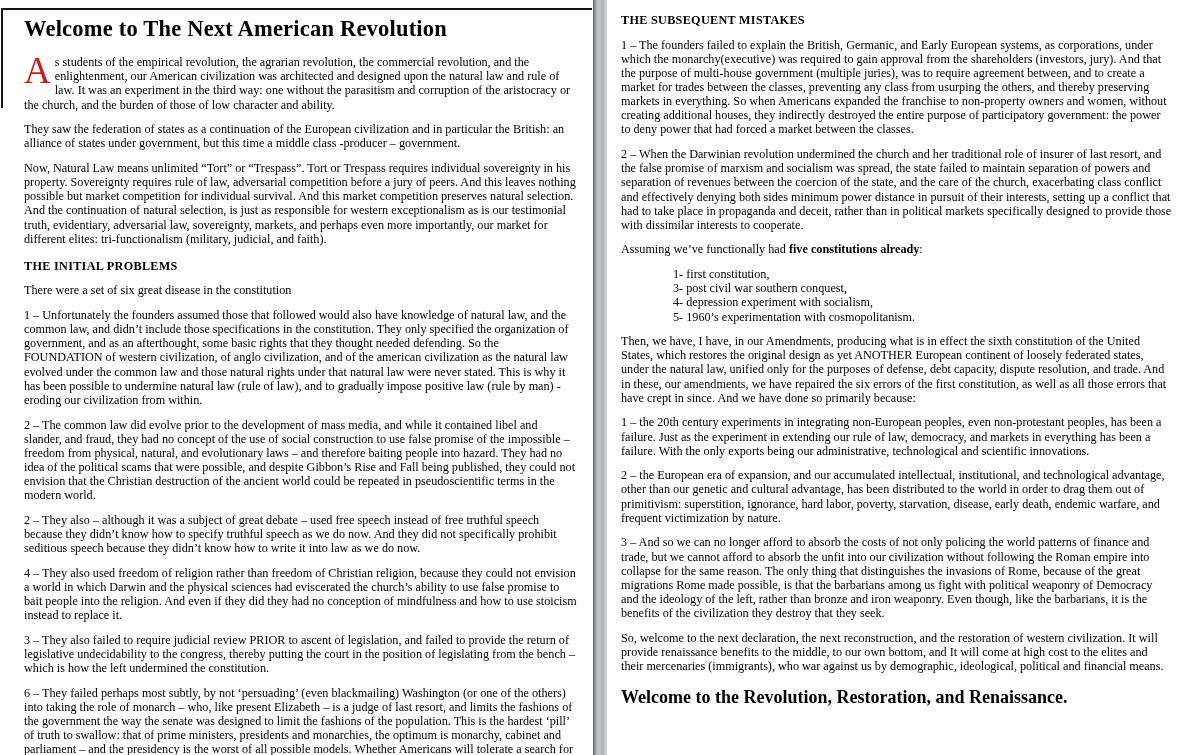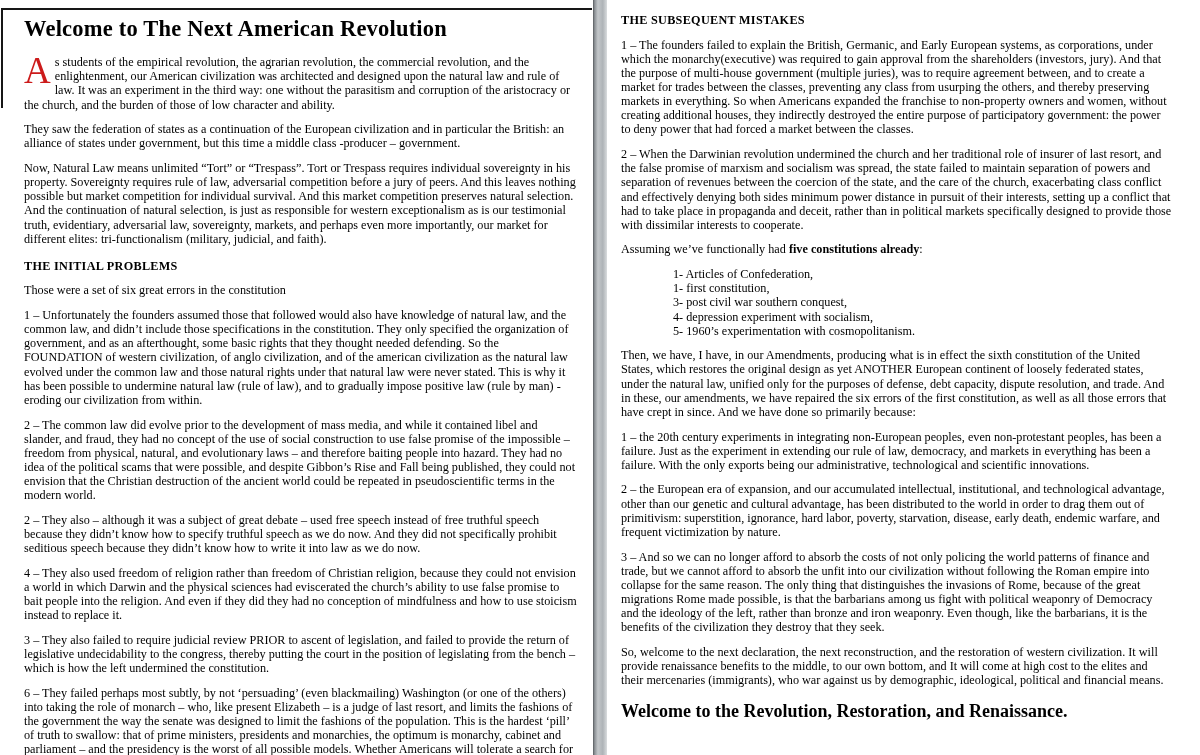--- a/index.html
+++ b/index.html
@@ -33,21 +33,21 @@
 
     <h1 class="doc-title">Welcome to The Next American Revolution</h1>
 
     <p><span class="dropcap">A</span><span>s students of the empirical revolution, the agrarian revolution, the commercial revolution, and the enlightenment, our American civilization was architected and designed upon the natural law and rule of law. It was an experiment in the third way: one without the parasitism and corruption of the aristocracy or the church, and the burden of those of low character and ability.</span></p>
 
     <p>They saw the federation of states as a continuation of the European civilization and in particular the British: an alliance of states under government, but this time a middle class -producer – government.</p>
     <p>Now, Natural Law means unlimited “Tort” or “Trespass”. Tort or Trespass requires individual sovereignty in his property. Sovereignty requires rule of law, adversarial competition before a jury of peers. And this leaves nothing possible but market competition for individual survival. And this market competition preserves natural selection. And the continuation of natural selection, is just as responsible for western exceptionalism as is our testimonial truth, evidentiary, adversarial law, sovereignty, markets, and perhaps even more importantly, our market for different elites: tri-functionalism (military, judicial, and faith).</p>
 
     <div class="section-heading">THE INITIAL PROBLEMS</div>
 
-    <p>Those were a set of six great errors in the constitution</p>
+    <p>There were a set of six great disease in the constitution</p>
 
     <p>1 – Unfortunately the founders assumed those that followed would also have knowledge of natural law, and the common law, and didn’t include those specifications in the constitution. They only specified the organization of government, and as an afterthought, some basic rights that they thought needed defending. So the FOUNDATION of western civilization, of anglo civilization, and of the american civilization as the natural law evolved under the common law and those natural rights under that natural law were never stated. This is why it has been possible to undermine natural law (rule of law), and to gradually impose positive law (rule by man) -eroding our civilization from within.</p>
     <p>2 – The common law did evolve prior to the development of mass media, and while it contained libel and slander, and fraud, they had no concept of the use of social construction to use false promise of the impossible – freedom from physical, natural, and evolutionary laws – and therefore baiting people into hazard. They had no idea of the political scams that were possible, and despite Gibbon’s Rise and Fall being published, they could not envision that the Christian destruction of the ancient world could be repeated in pseudoscientific terms in the modern world.</p>
     <p>2 – They also – although it was a subject of great debate – used free speech instead of free truthful speech because they didn’t know how to specify truthful speech as we do now. And they did not specifically prohibit seditious speech because they didn’t know how to write it into law as we do now.</p>
     <p>4 – They also used freedom of religion rather than freedom of Christian religion, because they could not envision a world in which Darwin and the physical sciences had eviscerated the church’s ability to use false promise to bait people into the religion. And even if they did they had no conception of mindfulness and how to use stoicism instead to replace it.</p>
     <p>3 – They also failed to require judicial review PRIOR to ascent of legislation, and failed to provide the return of legislative undecidability to the congress, thereby putting the court in the position of legislating from the bench – which is how the left undermined the constitution.</p>
     <p>6 – They failed perhaps most subtly, by not ‘persuading’ (even blackmailing) Washington (or one of the others) into taking the role of monarch – who, like present Elizabeth – is a judge of last resort, and limits the fashions of the government the way the senate was designed to limit the fashions of the population. This is the hardest ‘pill’ of truth to swallow: that of prime ministers, presidents and monarchies, the optimum is monarchy, cabinet and parliament – and the presidency is the worst of all possible models. Whether Americans will tolerate a search for a weak monarch is an open question. The fact that the anti-monarchical propaganda is obviously false, and merely allows for alien people to conquer a nation and convert it to a corporation that can be exploited is not obvious through the fog of enlightenment deceits.</p>
   </div>
 
   <div class="divider"></div>
@@ -55,21 +55,20 @@
   <div class="page page-right">
 
     <div class="section-heading first">THE SUBSEQUENT MISTAKES</div>
 
     <p>1 – The founders failed to explain the British, Germanic, and Early European systems, as corporations, under which the monarchy(executive) was required to gain approval from the shareholders (investors, jury). And that the purpose of multi-house government (multiple juries), was to require agreement between, and to create a market for trades between the classes, preventing any class from usurping the others, and thereby preserving markets in everything. So when Americans expanded the franchise to non-property owners and women, without creating additional houses, they indirectly destroyed the entire purpose of participatory government: the power to deny power that had forced a market between the classes.</p>
     <p>2 – When the Darwinian revolution undermined the church and her traditional role of insurer of last resort, and the false promise of marxism and socialism was spread, the state failed to maintain separation of powers and separation of revenues between the coercion of the state, and the care of the church, exacerbating class conflict and effectively denying both sides minimum power distance in pursuit of their interests, setting up a conflict that had to take place in propaganda and deceit, rather than in political markets specifically designed to provide those with dissimilar interests to cooperate.</p>
 
     <p><span>Assuming we’ve functionally had </span><span class="bold">five constitutions already</span><span>:</span></p>
 
     <ol class="plain">
-      <li>1- Articles of Confederation,</li>
       <li>1- first constitution,</li>
       <li>3- post civil war southern conquest,</li>
       <li>4- depression experiment with socialism,</li>
       <li>5- 1960’s experimentation with cosmopolitanism.</li>
     </ol>
 
     <p>Then, we have, I have, in our Amendments, producing what is in effect the sixth constitution of the United States, which restores the original design as yet ANOTHER European continent of loosely federated states, under the natural law, unified only for the purposes of defense, debt capacity, dispute resolution, and trade. And in these, our amendments, we have repaired the six errors of the first constitution, as well as all those errors that have crept in since. And we have done so primarily because:</p>
 
     <p>1 – the 20th century experiments in integrating non-European peoples, even non-protestant peoples, has been a failure. Just as the experiment in extending our rule of law, democracy, and markets in everything has been a failure. With the only exports being our administrative, technological and scientific innovations.</p>
     <p>2 – the European era of expansion, and our accumulated intellectual, institutional, and technological advantage, other than our genetic and cultural advantage, has been distributed to the world in order to drag them out of primitivism: superstition, ignorance, hard labor, poverty, starvation, disease, early death, endemic warfare, and frequent victimization by nature.</p>

